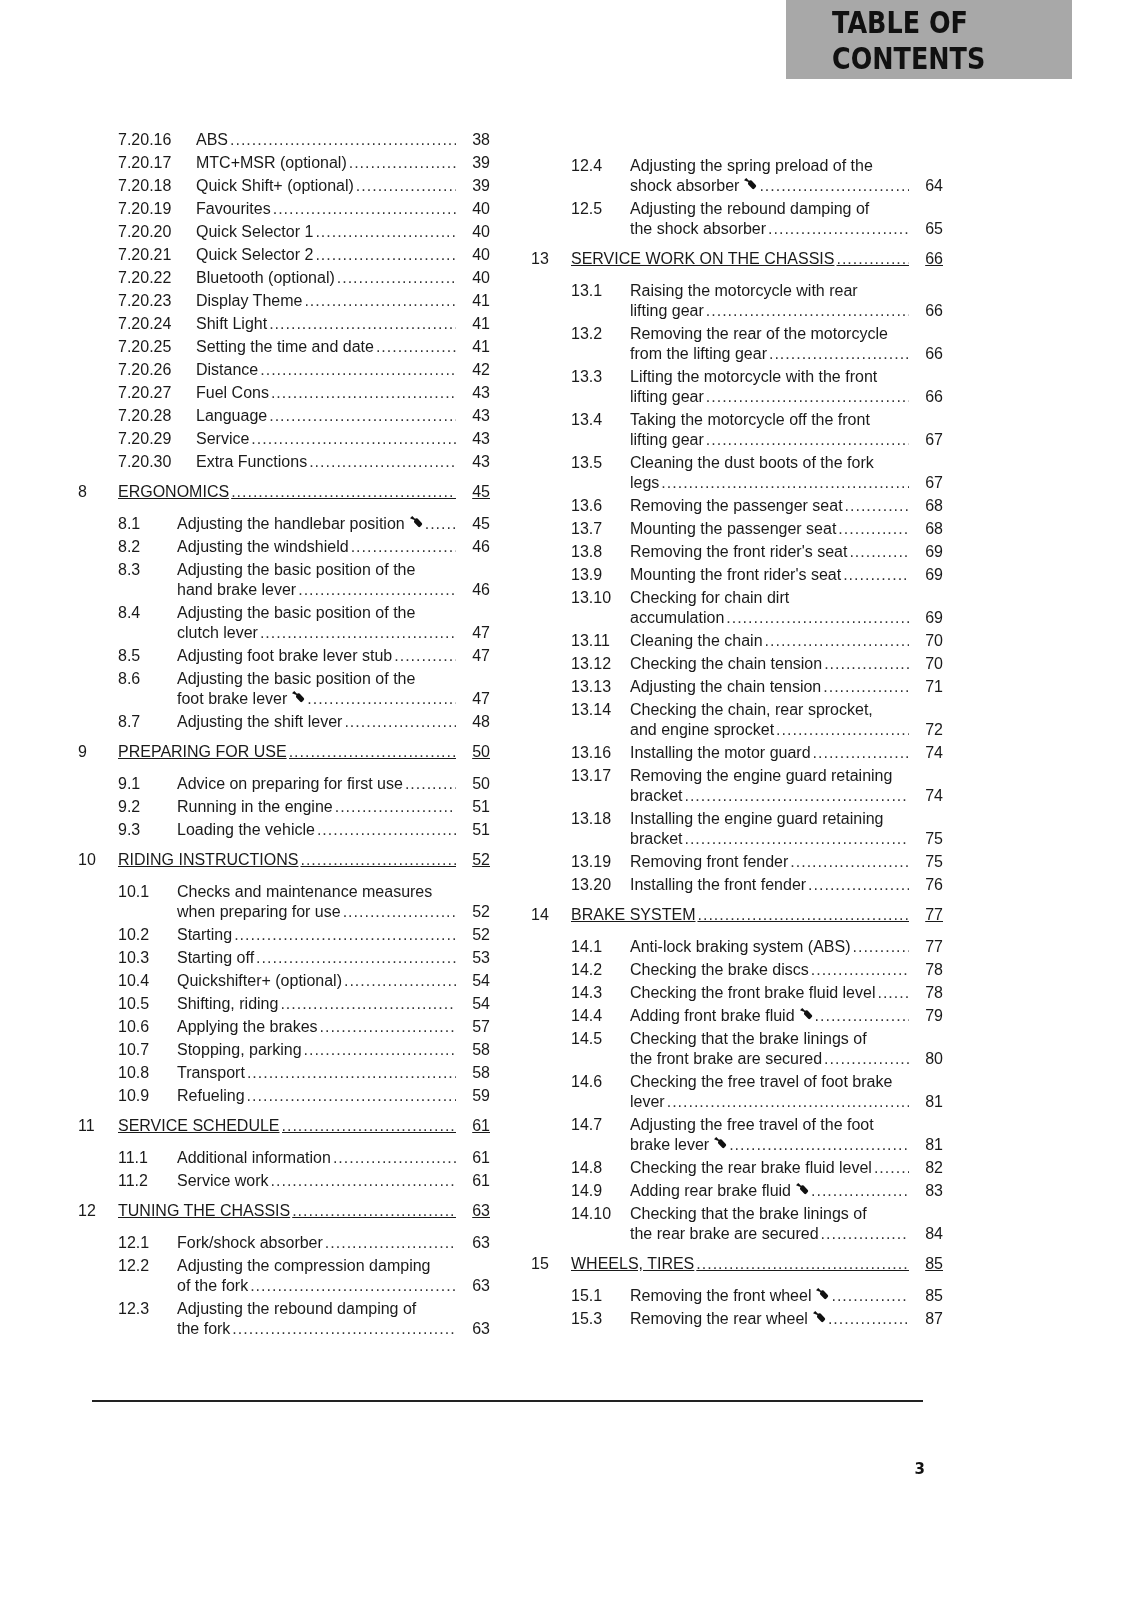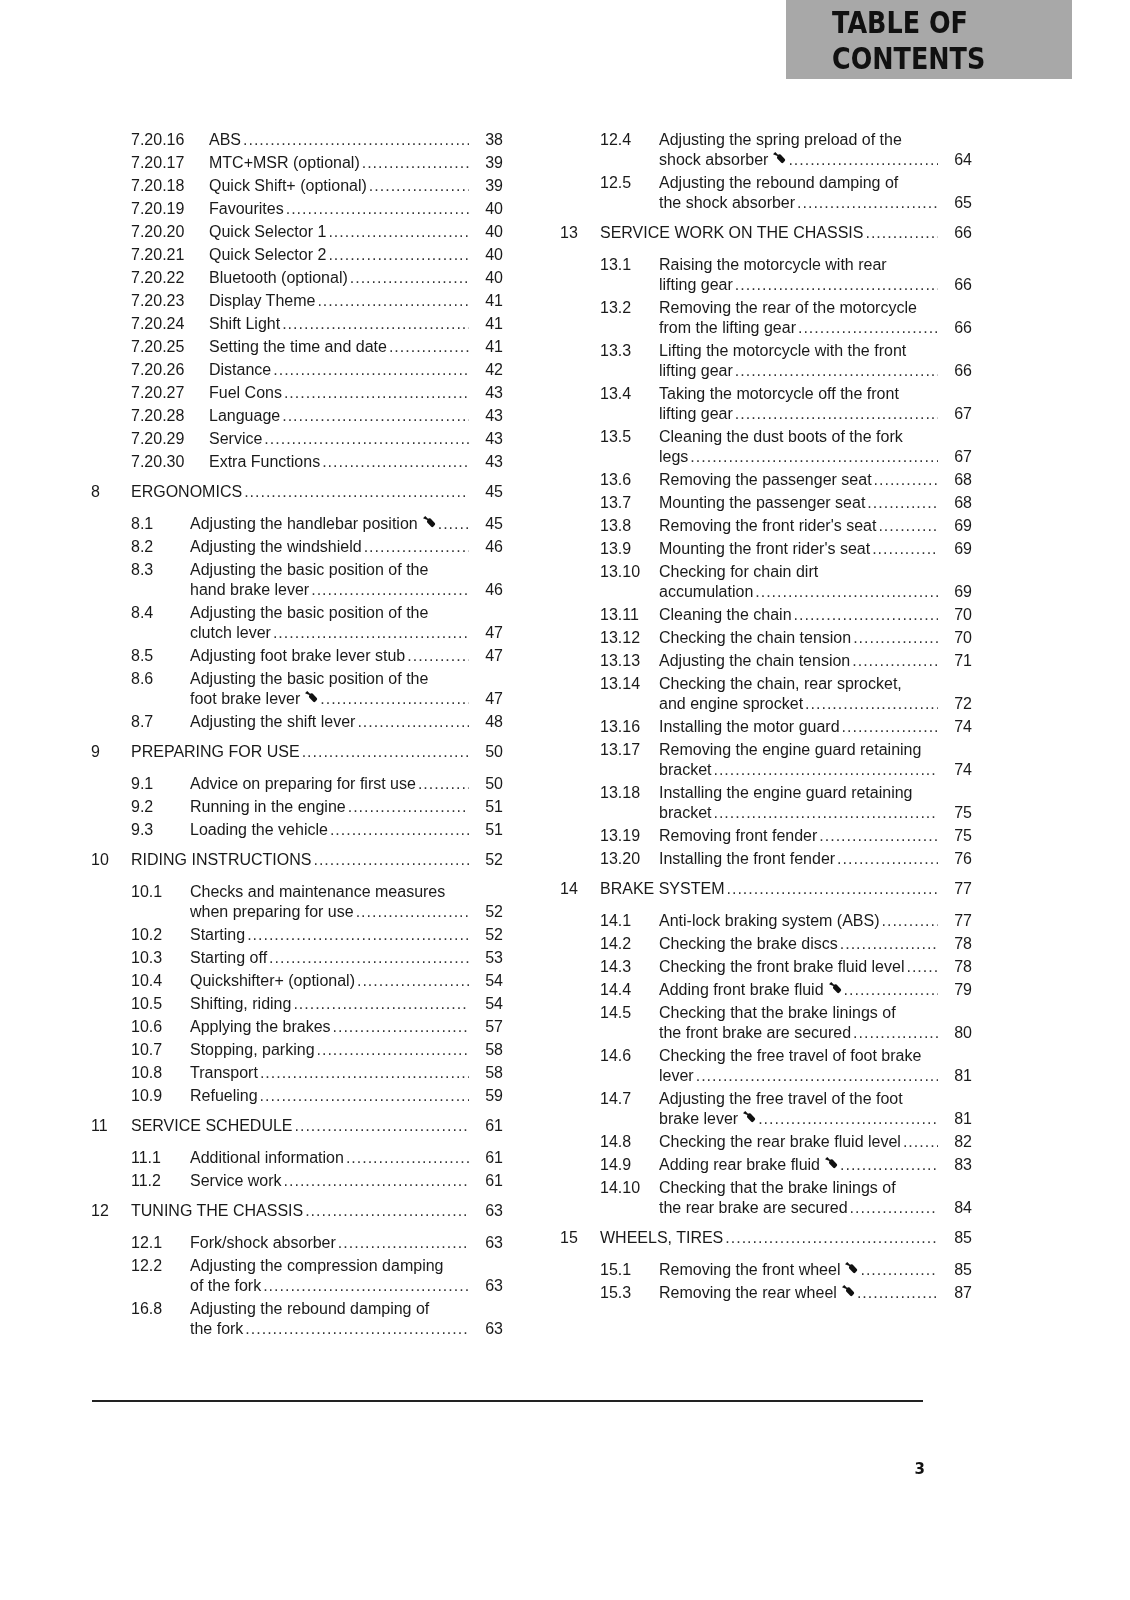--- a/index.html
+++ b/index.html
@@ -11,28 +11,28 @@
     .header-box {
       position: absolute; left: 786px; top: 0; width: 286px; height: 79px;
       background: #a8a8a8; display: flex; align-items: center; justify-content: flex-end;
       box-sizing: border-box; padding-right: 30px;
     }
     .header-title {
       font-family: "DejaVu Sans", sans-serif; font-weight: bold; font-size: 31px;
       letter-spacing: 0px; color: #111; transform: scaleX(0.82); transform-origin: right center;
     }
     .col { position: absolute; top: 130px; }
-    .col-left { left: 91px; width: 412px; }
-    .col-right { left: 560px; width: 412px; }
+    .col-left { left: 78px; width: 412px; }
+    .col-right { left: 531px; width: 412px; margin-top: 26px; }
 
     .row { position: relative; font-size: 16px; line-height: 20px; }
     .chapter { margin-top: 10px; margin-bottom: 12px; }
     .chapter:first-child { margin-top: 0; }
     .ch-num { position: absolute; left: 0; top: 0; }
-    .ch-body { margin-left: 40px; display: flex; align-items: flex-start; }
+    .ch-body { margin-left: 40px; display: flex; align-items: flex-start; text-decoration: underline; }
 
     .sub { margin-bottom: 3px; }
     .sub-num { position: absolute; left: 40px; top: 0; }
     .sub-body { margin-left: 99px; display: flex; align-items: flex-end; }
     .sub.deep .sub-num { left: 40px; }
     .sub.deep .sub-body { margin-left: 118px; }
 
     .title-wrap { flex: 1; display: flex; align-items: flex-end; min-width: 0; }
     .title-text { white-space: normal; }
     .leader {
@@ -509,21 +509,21 @@
           <span class="line1">Adjusting the compression damping</span>
           <div class="line2">
             <span class="title-text">of the fork</span>
             <span class="leader"></span>
             <span class="page">63</span>
           </div>
         </div>
       </div>
     </div>
     <div class="row sub multi">
-      <span class="sub-num">16.8</span>
+      <span class="sub-num">12.3</span>
       <div class="sub-body">
         <div class="title-wrap">
           <span class="line1">Adjusting the rebound damping of</span>
           <div class="line2">
             <span class="title-text">the fork</span>
             <span class="leader"></span>
             <span class="page">63</span>
           </div>
         </div>
       </div>

